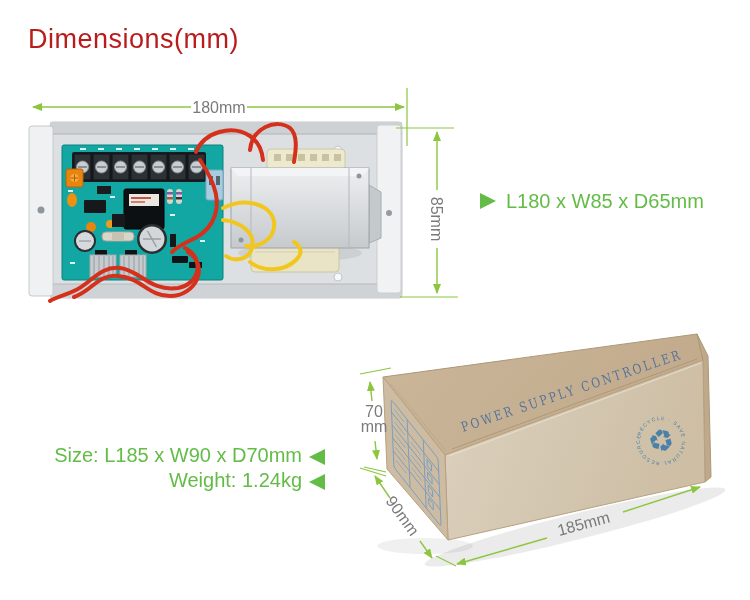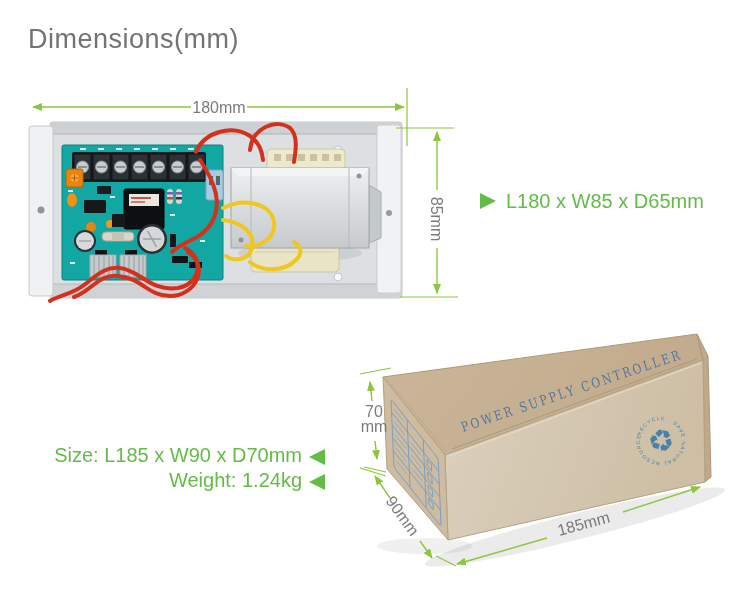--- a/index.html
+++ b/index.html
@@ -2,21 +2,21 @@
 <html><head>
 <meta charset="utf-8">
 <style>
   html,body{margin:0;padding:0;background:#ffffff;}
   .canvas{
     position:relative;width:750px;height:600px;background:#ffffff;overflow:hidden;
     font-family:"Liberation Sans",sans-serif;
   }
   .page-title{
     position:absolute;left:28px;top:24px;margin:0;
-    font-size:27px;font-weight:400;color:#737373;letter-spacing:0.5px;
+    font-size:27px;font-weight:400;color:#b91c1c;letter-spacing:0.5px;
     font-family:"Liberation Sans",sans-serif;
   }
   svg{position:absolute;left:0;top:0;}
   .dim-label{fill:#7A7A7A;font-size:16px;font-family:"Liberation Sans",sans-serif;}
   .spec-text{fill:#63BC46;font-size:20px;font-family:"Liberation Sans",sans-serif;}
   .dimline{stroke:#8CC63F;stroke-width:1.4;fill:none;}
   .tick{stroke:#8CC63F;stroke-width:1.2;fill:none;}
 </style>
 </head>
 <body>

